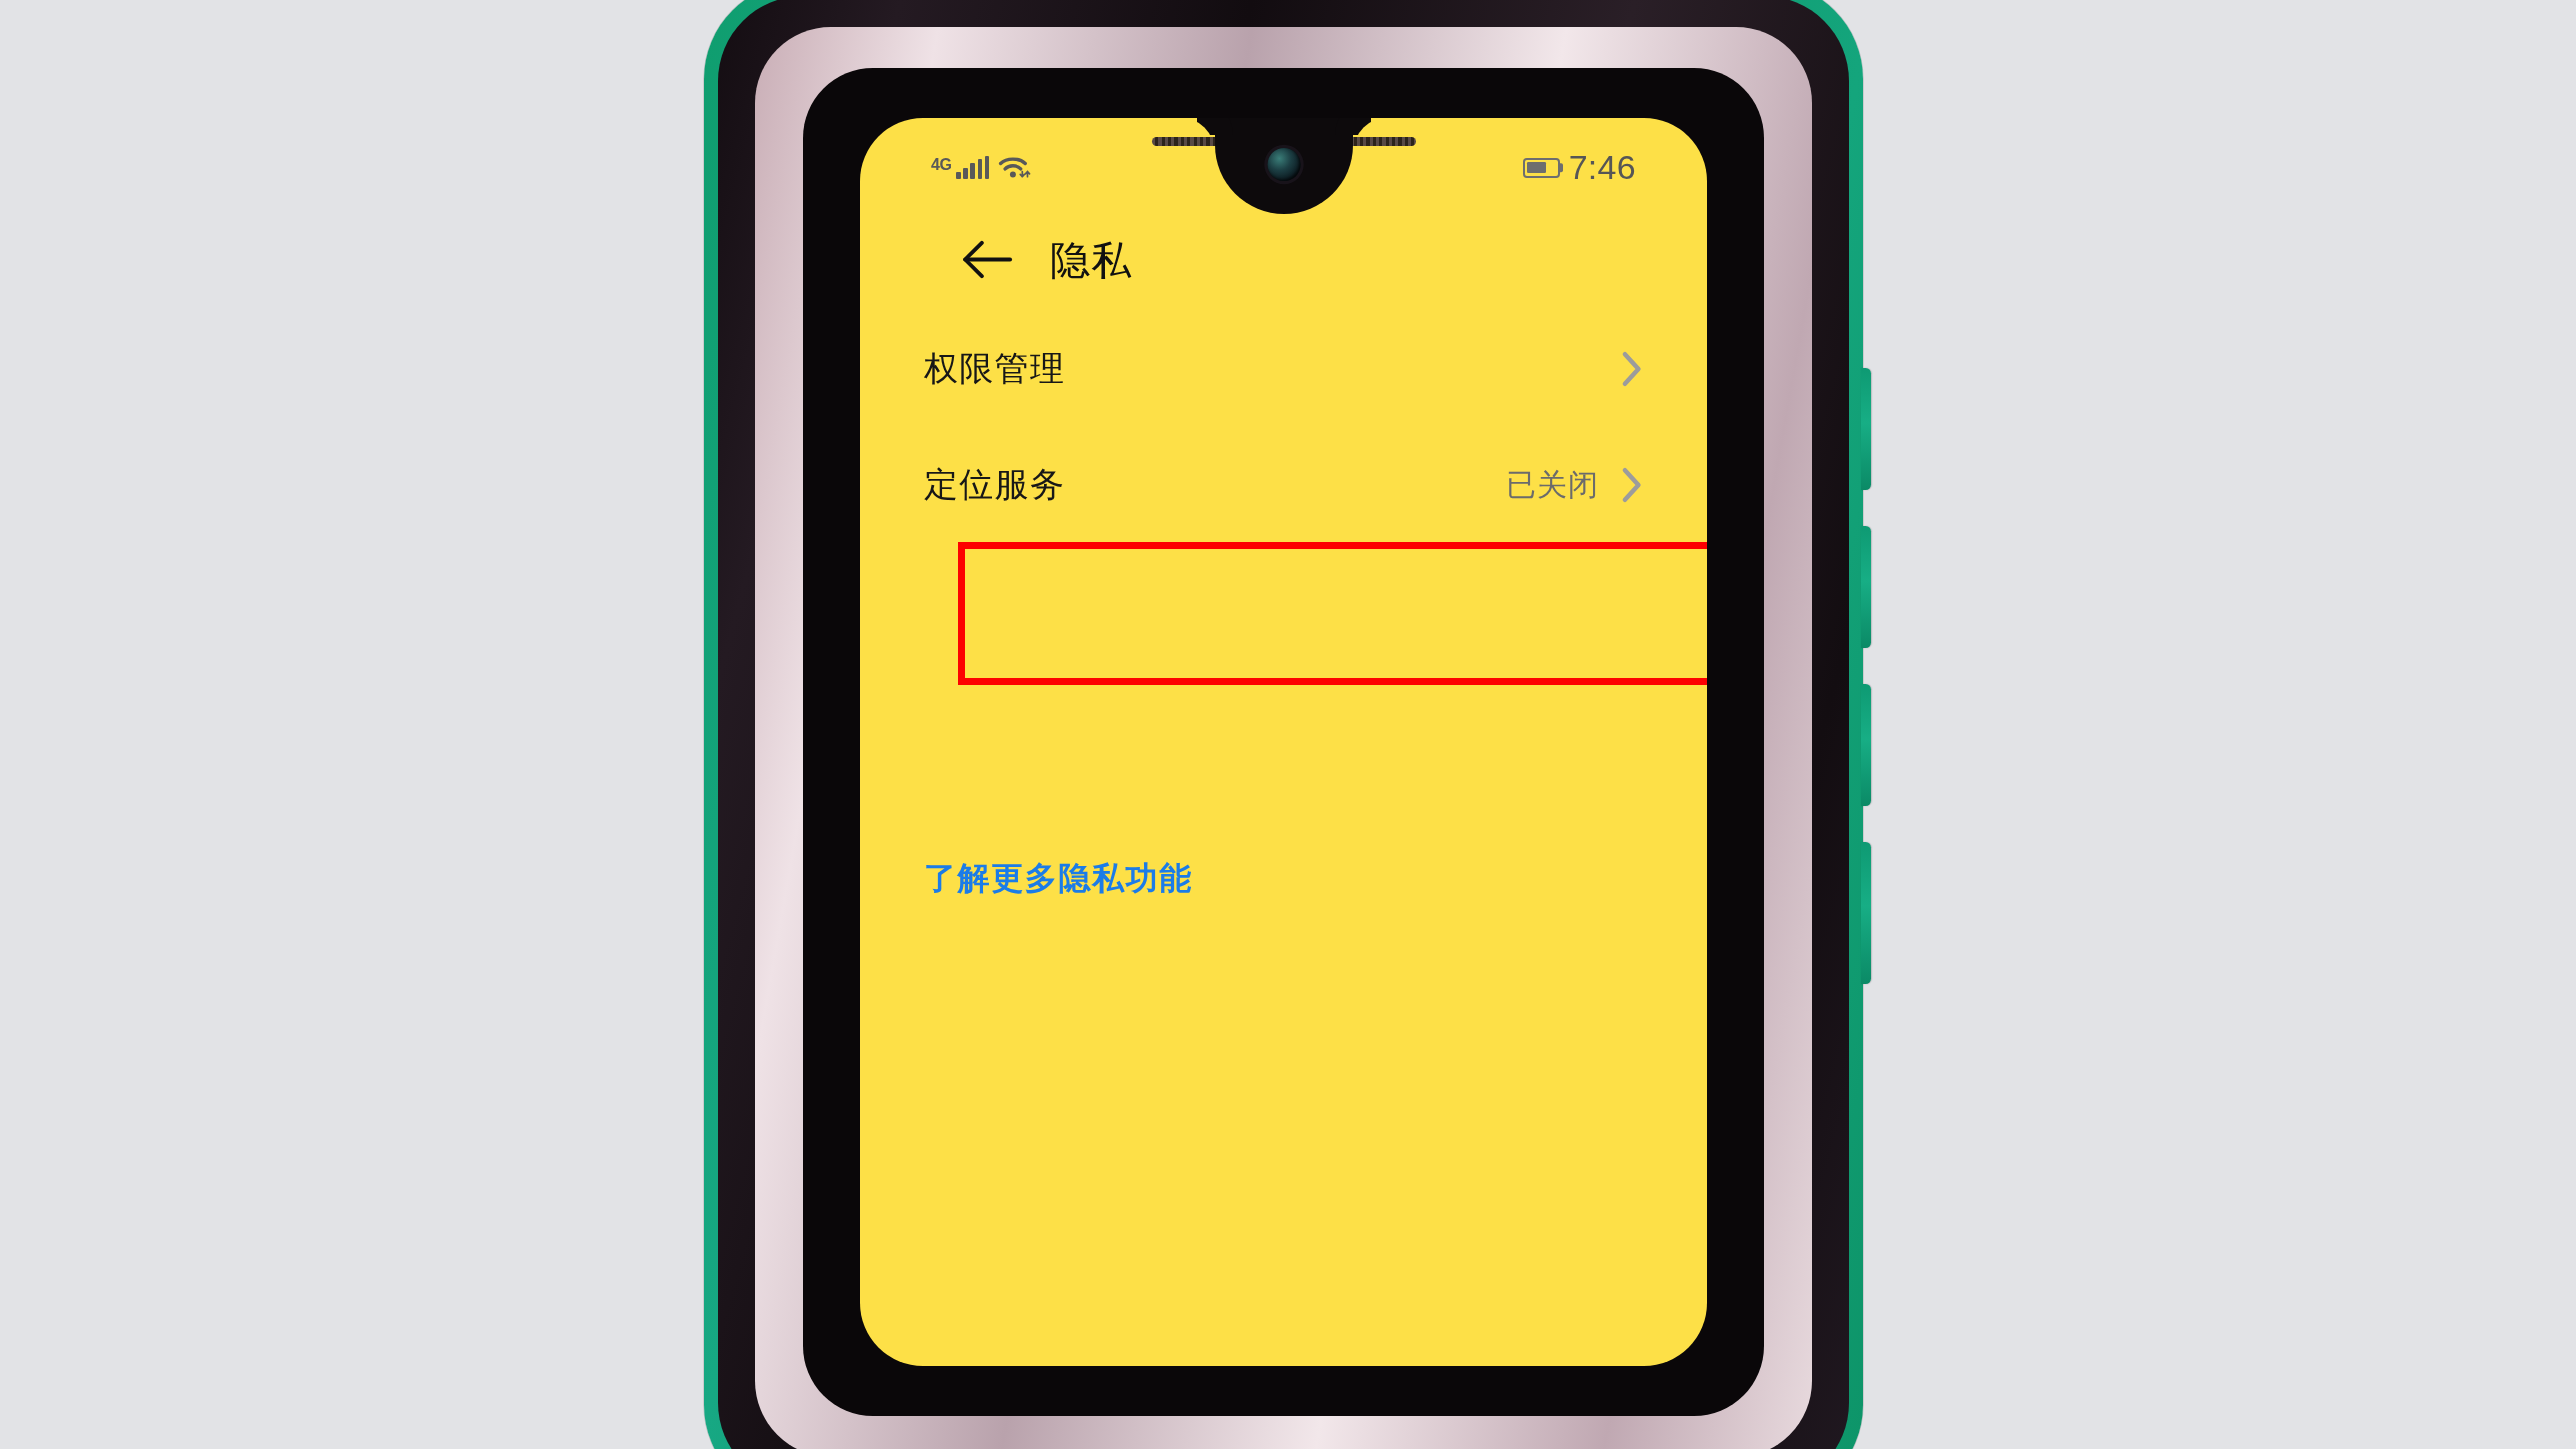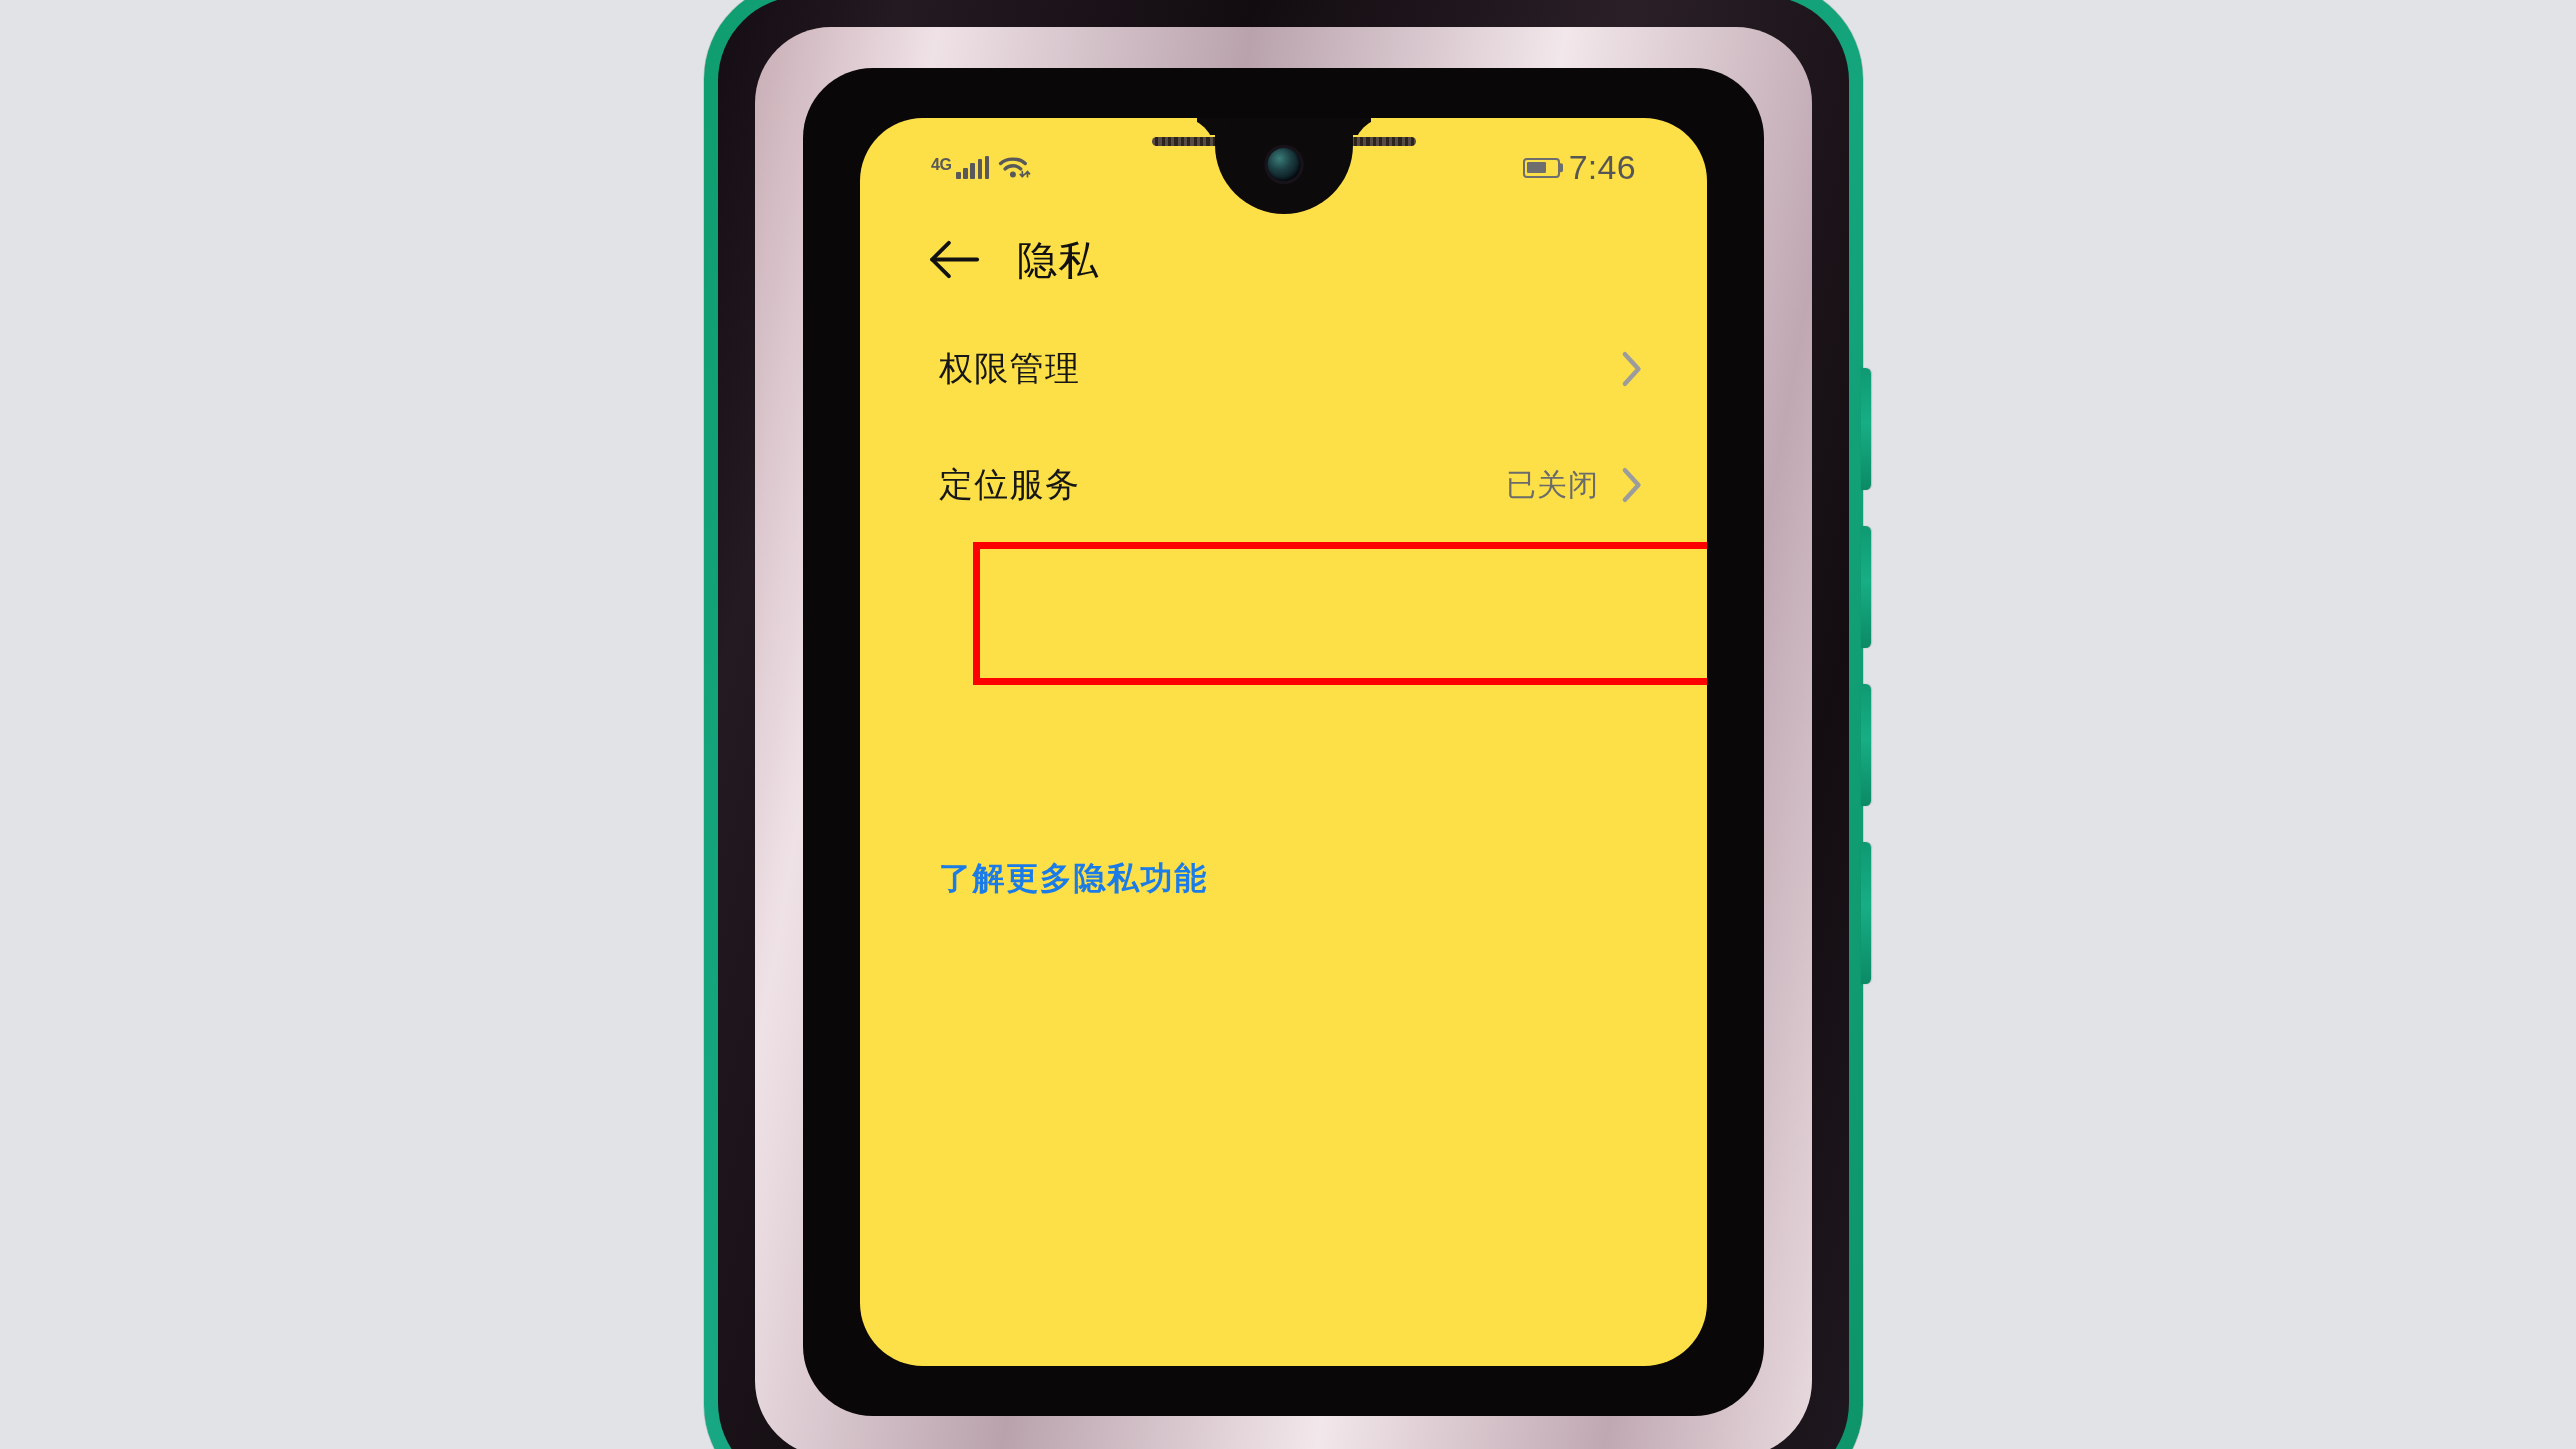--- a/index.html
+++ b/index.html
@@ -217,21 +217,21 @@
   }
 
   
   #app-header {
     position: absolute;
     left: 0; right: 0;
     top: 100px;
     height: 84px;
     display: flex;
     align-items: center;
-    padding-left: 63px;
+    padding-left: 96px;
     box-sizing: border-box;
   }
   #back-button {
     width: 62px;
     height: 62px;
     display: flex;
     align-items: center;
     justify-content: center;
     cursor: pointer;
     flex: 0 0 auto;
@@ -240,21 +240,21 @@
     font-size: 40px;
     color: #111111;
     font-weight: 500;
     margin-left: 32px;
     letter-spacing: 1.3px;
   }
 
   
   #settings-list {
     position: absolute;
-    left: 15px; right: 0;
+    left: 0; right: 0;
     top: 193px;
   }
   .list-row {
     position: relative;
     display: flex;
     align-items: center;
     justify-content: space-between;
     height: 116px;
     padding: 0 64px 0 64px;
     box-sizing: border-box;

